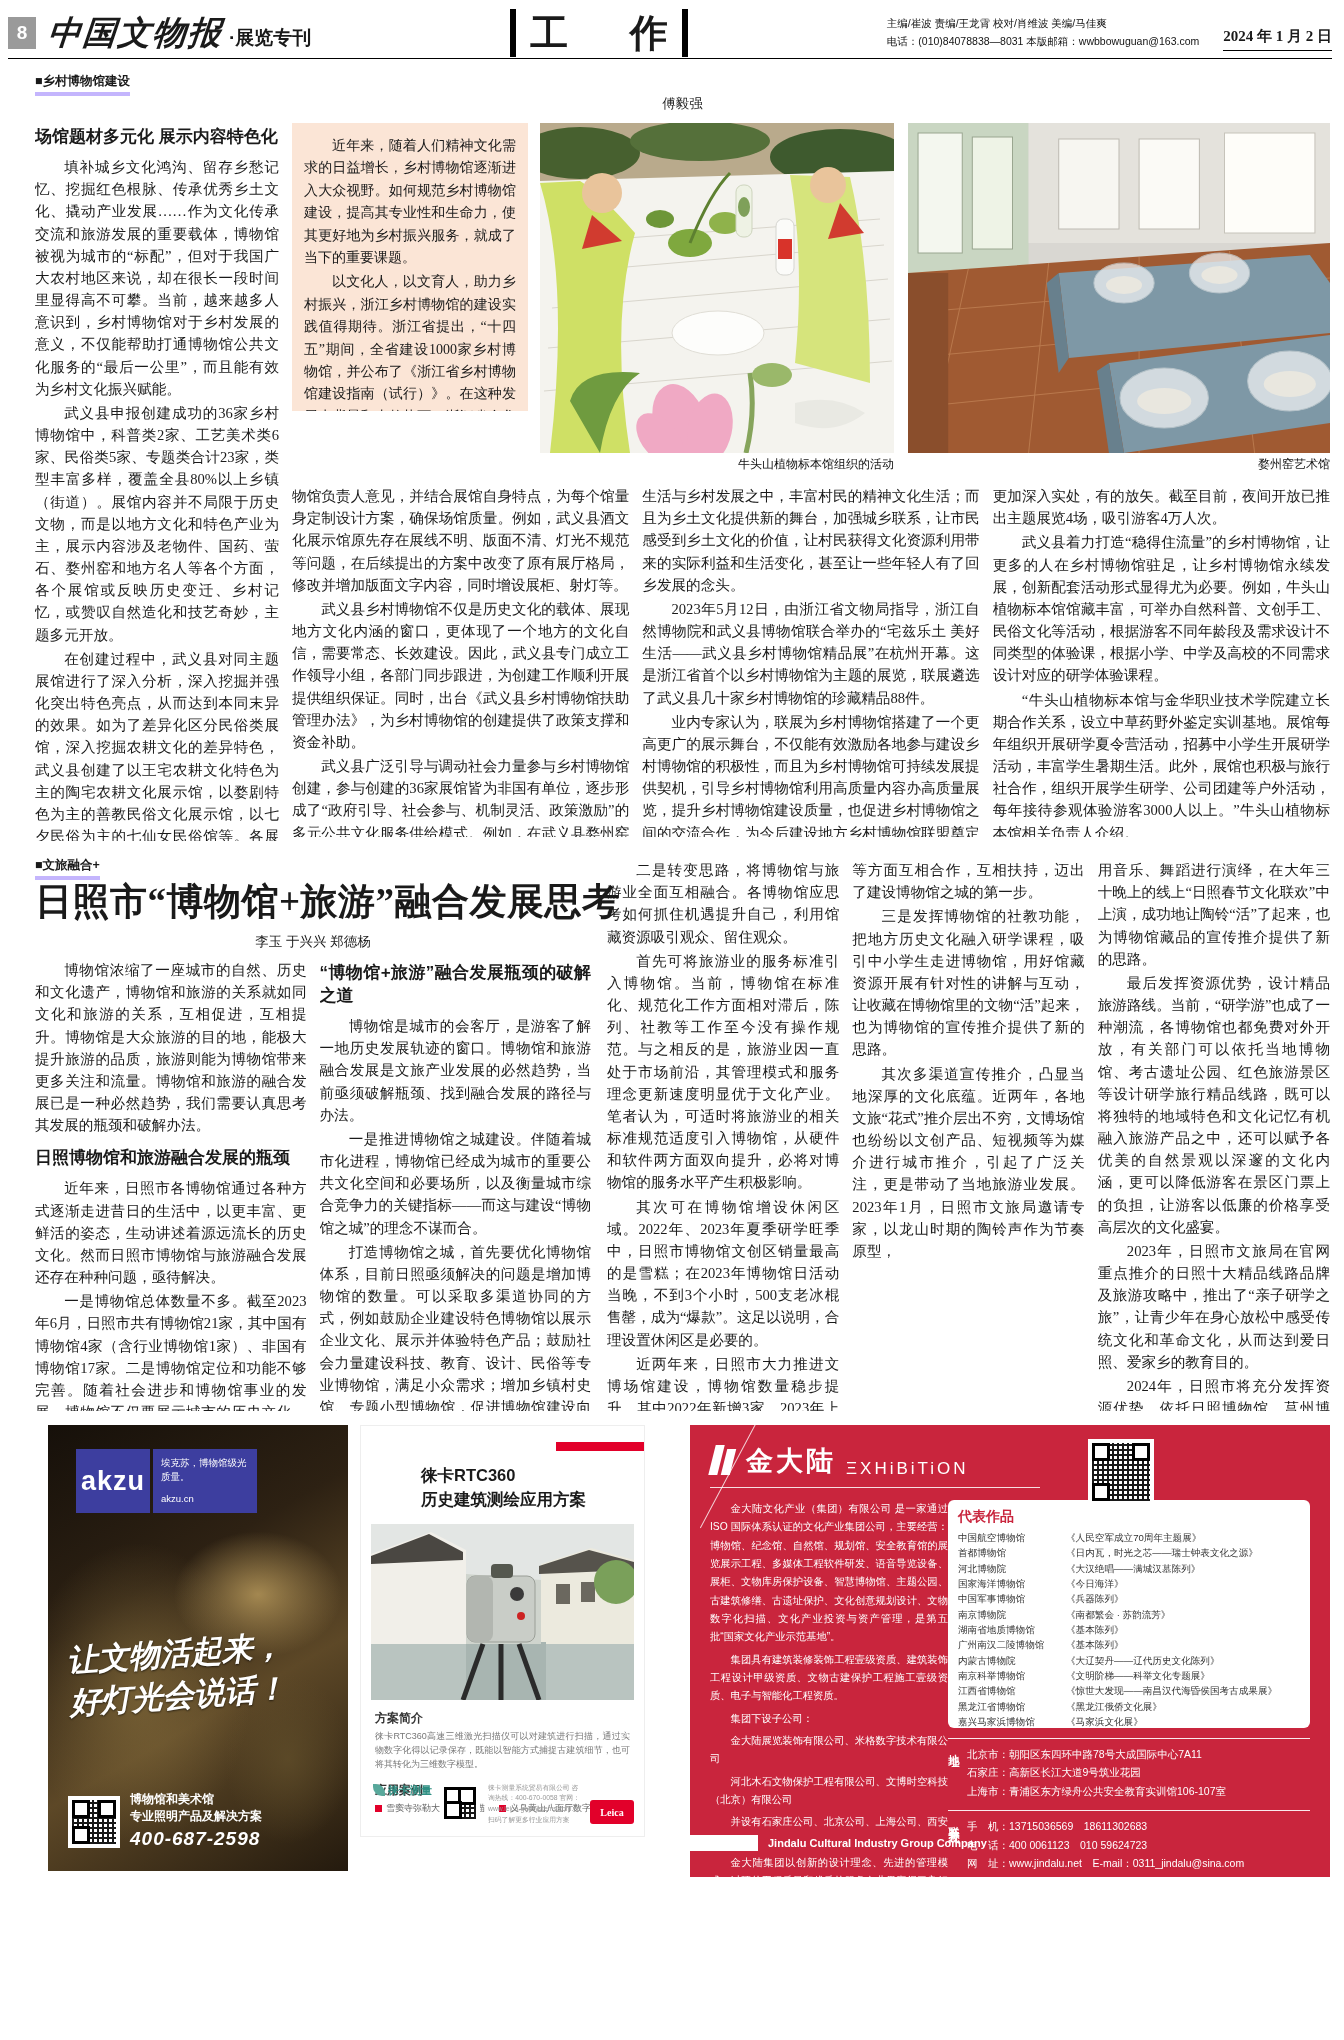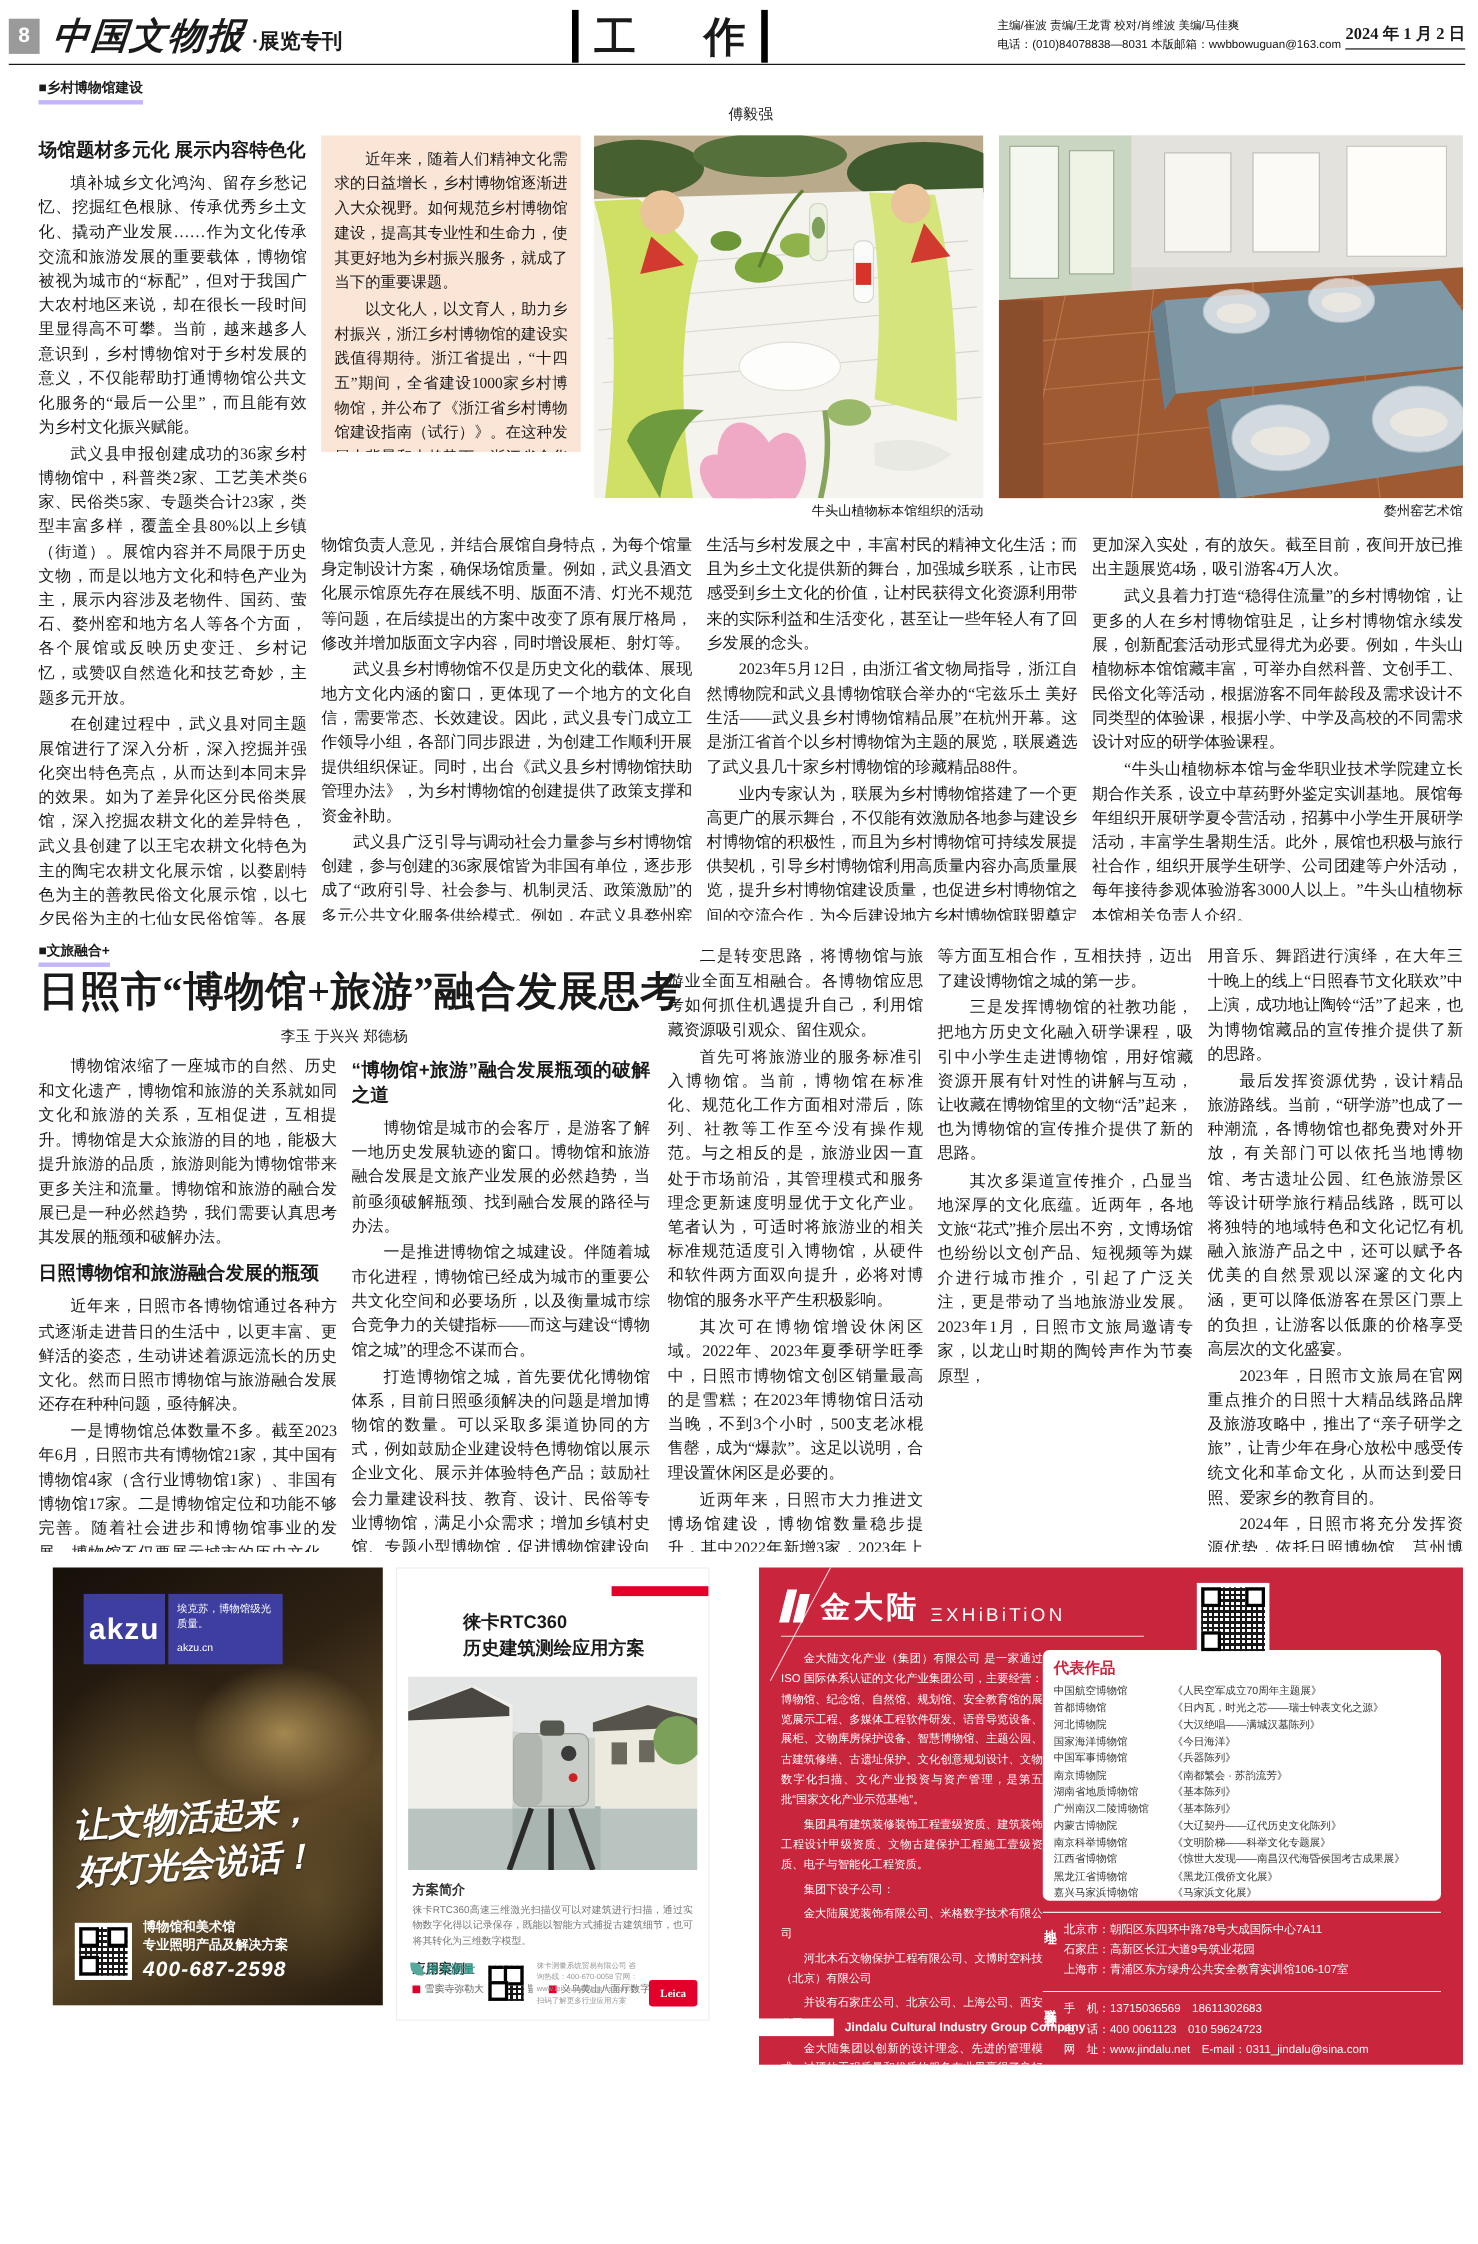--- a/index.html
+++ b/index.html
@@ -11,21 +11,21 @@
   .pgnum{width:28px;height:32px;background:#9a9a9a;color:#fff;font-size:19px;font-weight:bold;
        display:flex;align-items:center;justify-content:center;}
   .masthead{margin-left:12px;display:flex;align-items:baseline;}
   .brand{font-family:"DejaVu Serif",serif;font-weight:900;font-size:33px;font-style:italic;
        letter-spacing:2px;transform:skewX(-5deg);}
   .edition{font-size:19px;font-weight:bold;margin-left:6px;}
   .secwrap{display:flex;align-items:center;margin-left:auto;margin-right:auto;gap:14px;}
   .secbar{width:6px;height:48px;background:#000;}
   .secttl{font-size:38px;font-weight:900;letter-spacing:26px;font-family:"Liberation Serif",serif;
        margin-right:-26px;}
-  .hdr-right{display:flex;align-items:center;gap:4px;}
+  .hdr-right{display:flex;align-items:flex-end;gap:24px;}
   .staff{font-size:10.5px;line-height:1.7;color:#111;}
   .date{font-size:15px;font-weight:bold;border-bottom:1.5px solid #000;padding-bottom:4px;
        font-family:"Liberation Serif",serif;white-space:nowrap;}
   
   .kicker{font-size:12.5px;font-weight:bold;border-bottom:4px solid #c4b5fd;display:inline-block;
        padding-bottom:2px;}
   .para{font-size:14.6px;line-height:1.52;text-align:justify;text-indent:2em;margin:0 0 2px 0;
        font-family:"Liberation Serif",serif;}
   .cont{text-indent:0;}
   .colsub{font-size:17px;font-weight:900;margin:10px 0 8px 0;text-align:justify;}
@@ -56,21 +56,21 @@
   .headline2{font-family:"Liberation Serif",serif;font-weight:900;font-size:37px;letter-spacing:0.5px;
        text-align:center;margin:4px 0 0 0;white-space:nowrap;}
   .byline2{text-align:center;font-size:13.5px;margin:6px 0 8px 0;}
   .a2-lcols{display:flex;gap:13px;flex:1;overflow:hidden;}
   .a2-lcol{flex:1;overflow:hidden;}
   .a2-right{flex:1;display:flex;gap:13px;overflow:hidden;padding-top:4px;}
   .a2-rcol{flex:1;overflow:hidden;}
   
   .ads{margin:14px 14px 0 48px;display:flex;align-items:flex-start;}
   
-  .ad-akzu{width:300px;height:398px;position:relative;overflow:hidden;color:#fff;
+  .ad-akzu{width:300px;height:446px;position:relative;overflow:hidden;color:#fff;
      background:
        radial-gradient(120px 90px at 70% 38%,rgba(196,164,98,.75),rgba(0,0,0,0) 70%),
        radial-gradient(150px 200px at 30% 60%,rgba(141,116,64,.6),rgba(0,0,0,0) 75%),
        radial-gradient(90px 120px at 80% 75%,rgba(99,80,43,.7),rgba(0,0,0,0) 70%),
        linear-gradient(150deg,#16100a 0%,#2d2113 35%,#5d4827 62%,#241a0e 100%);}
   .akzu-logos{position:absolute;left:28px;top:24px;display:flex;}
   .akzu-box{width:74px;height:64px;background:#3d3e9f;display:flex;align-items:center;justify-content:center;
      font-size:27px;font-weight:900;letter-spacing:1px;}
   .akzu-tag{width:104px;height:64px;background:#3d3e9f;margin-left:3px;padding:7px 8px;box-sizing:border-box;
      font-size:9.5px;line-height:1.5;display:flex;flex-direction:column;justify-content:space-between;}

